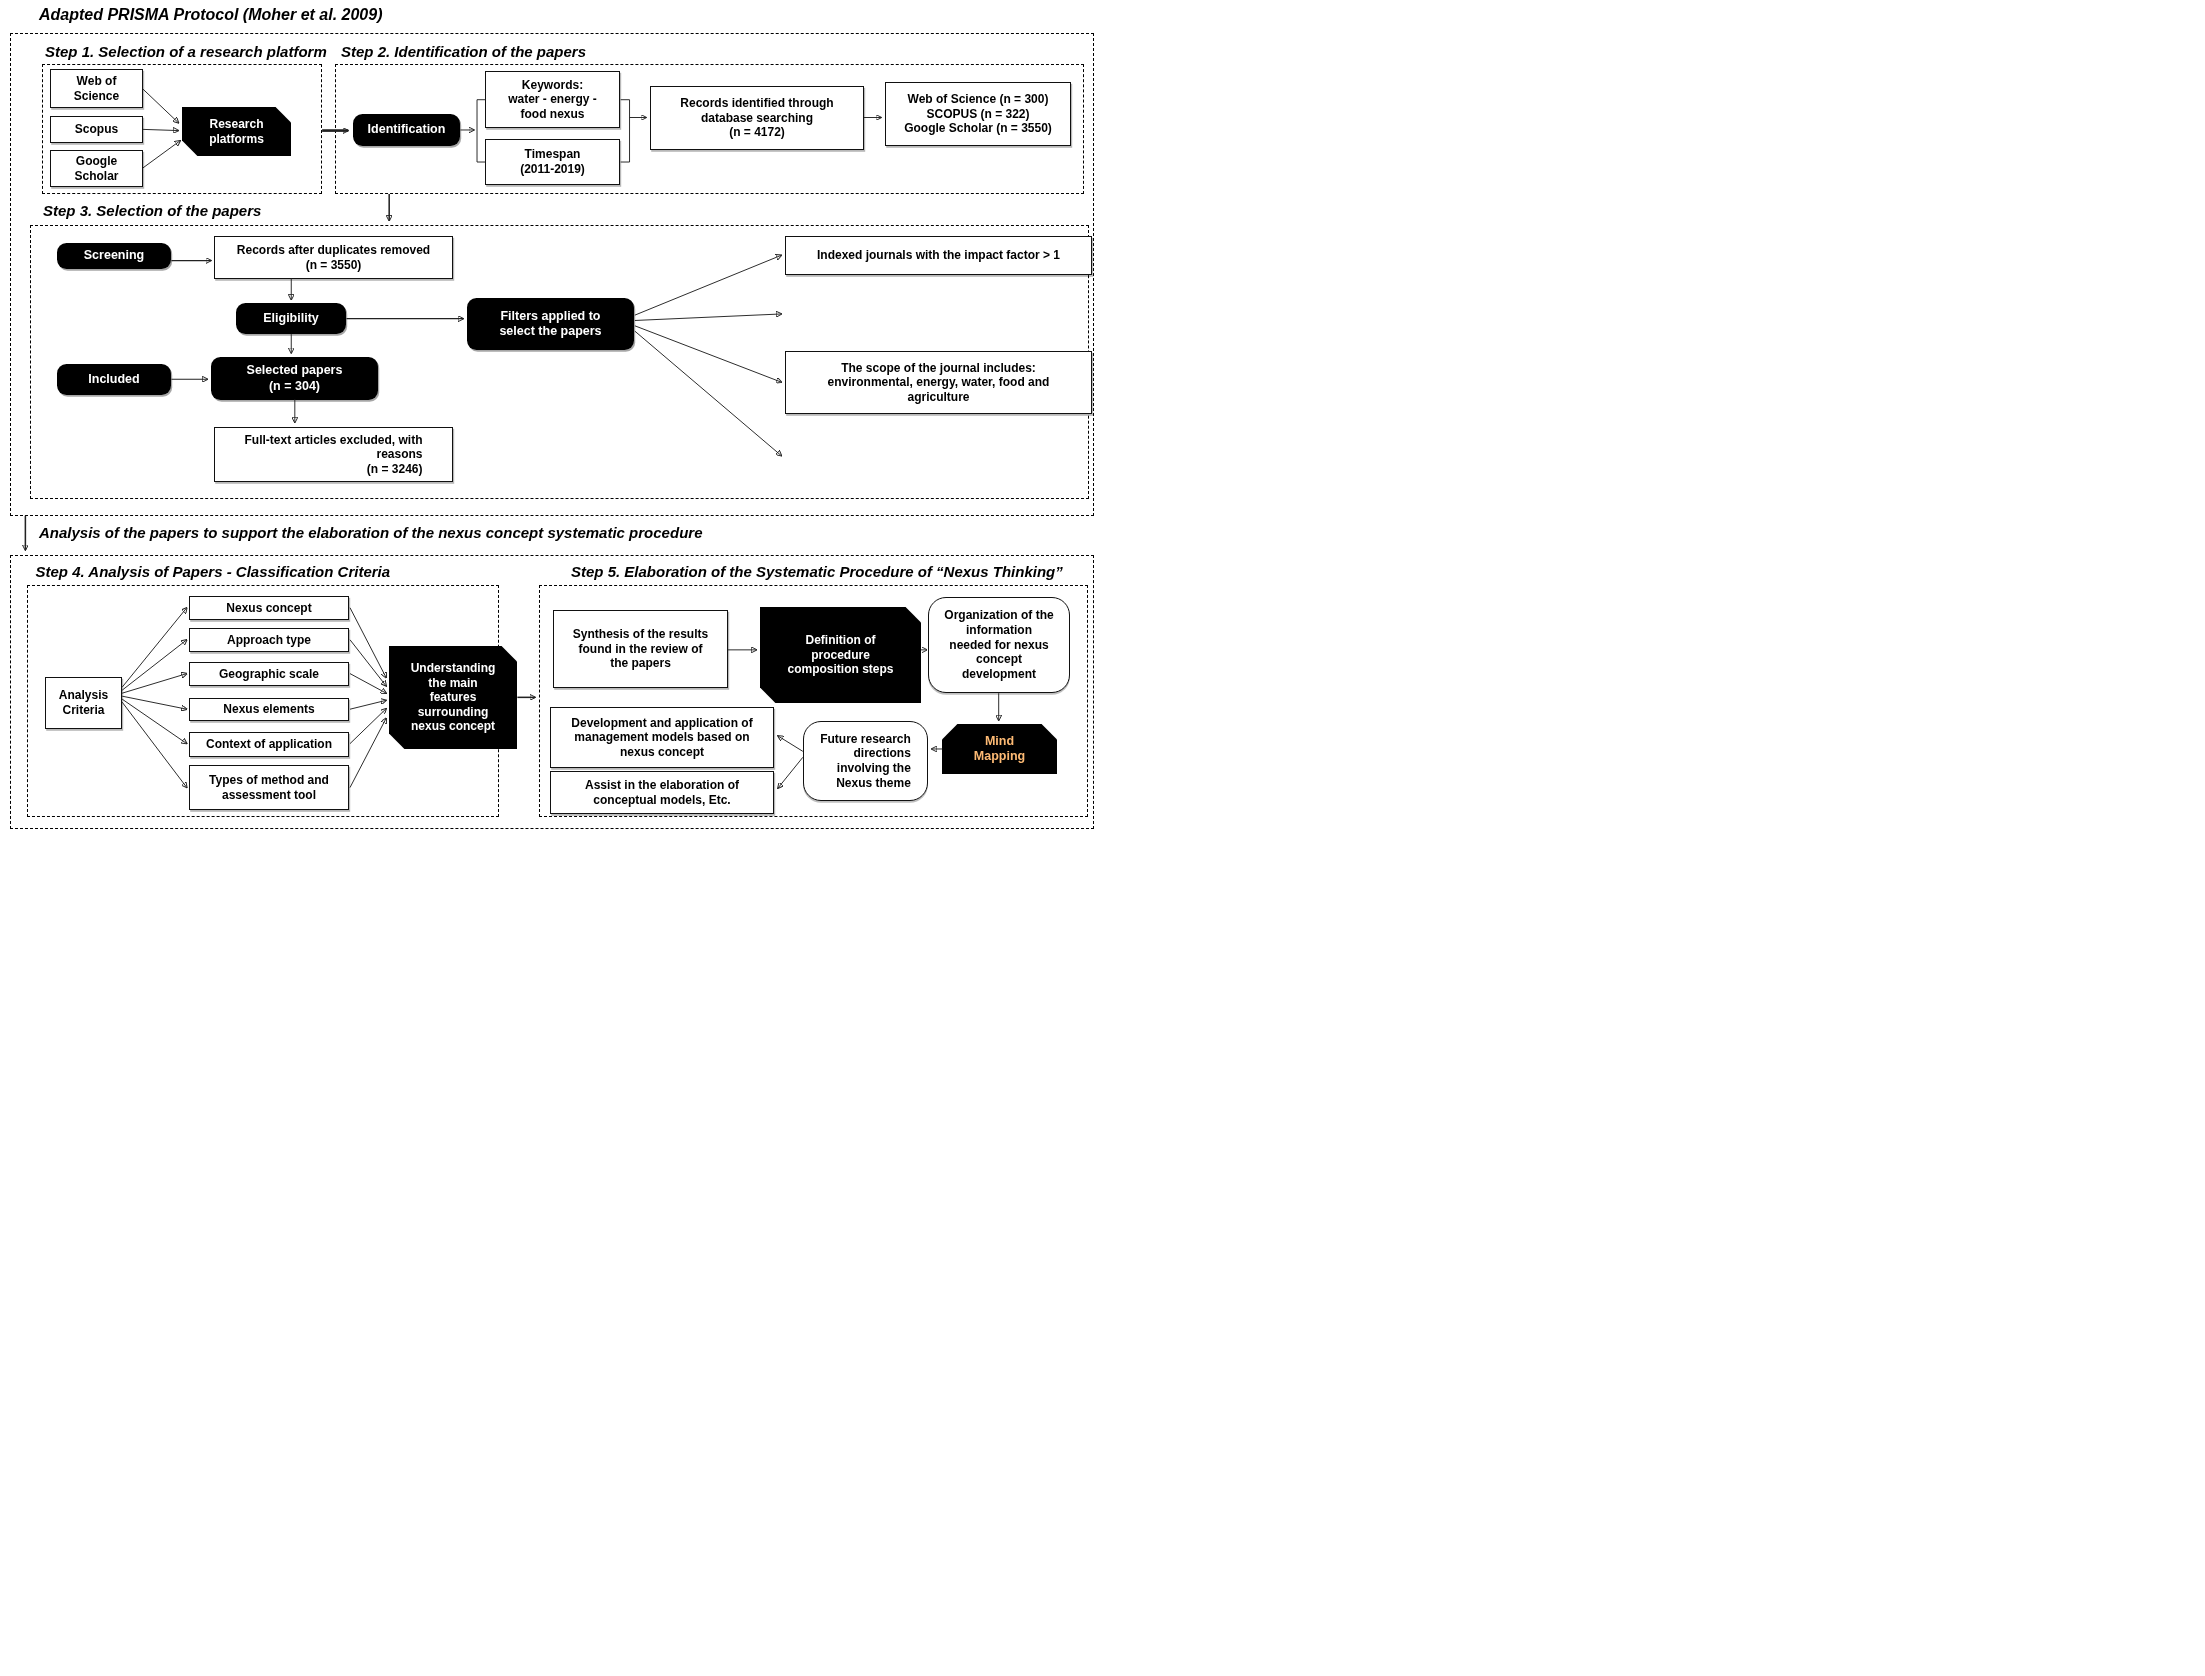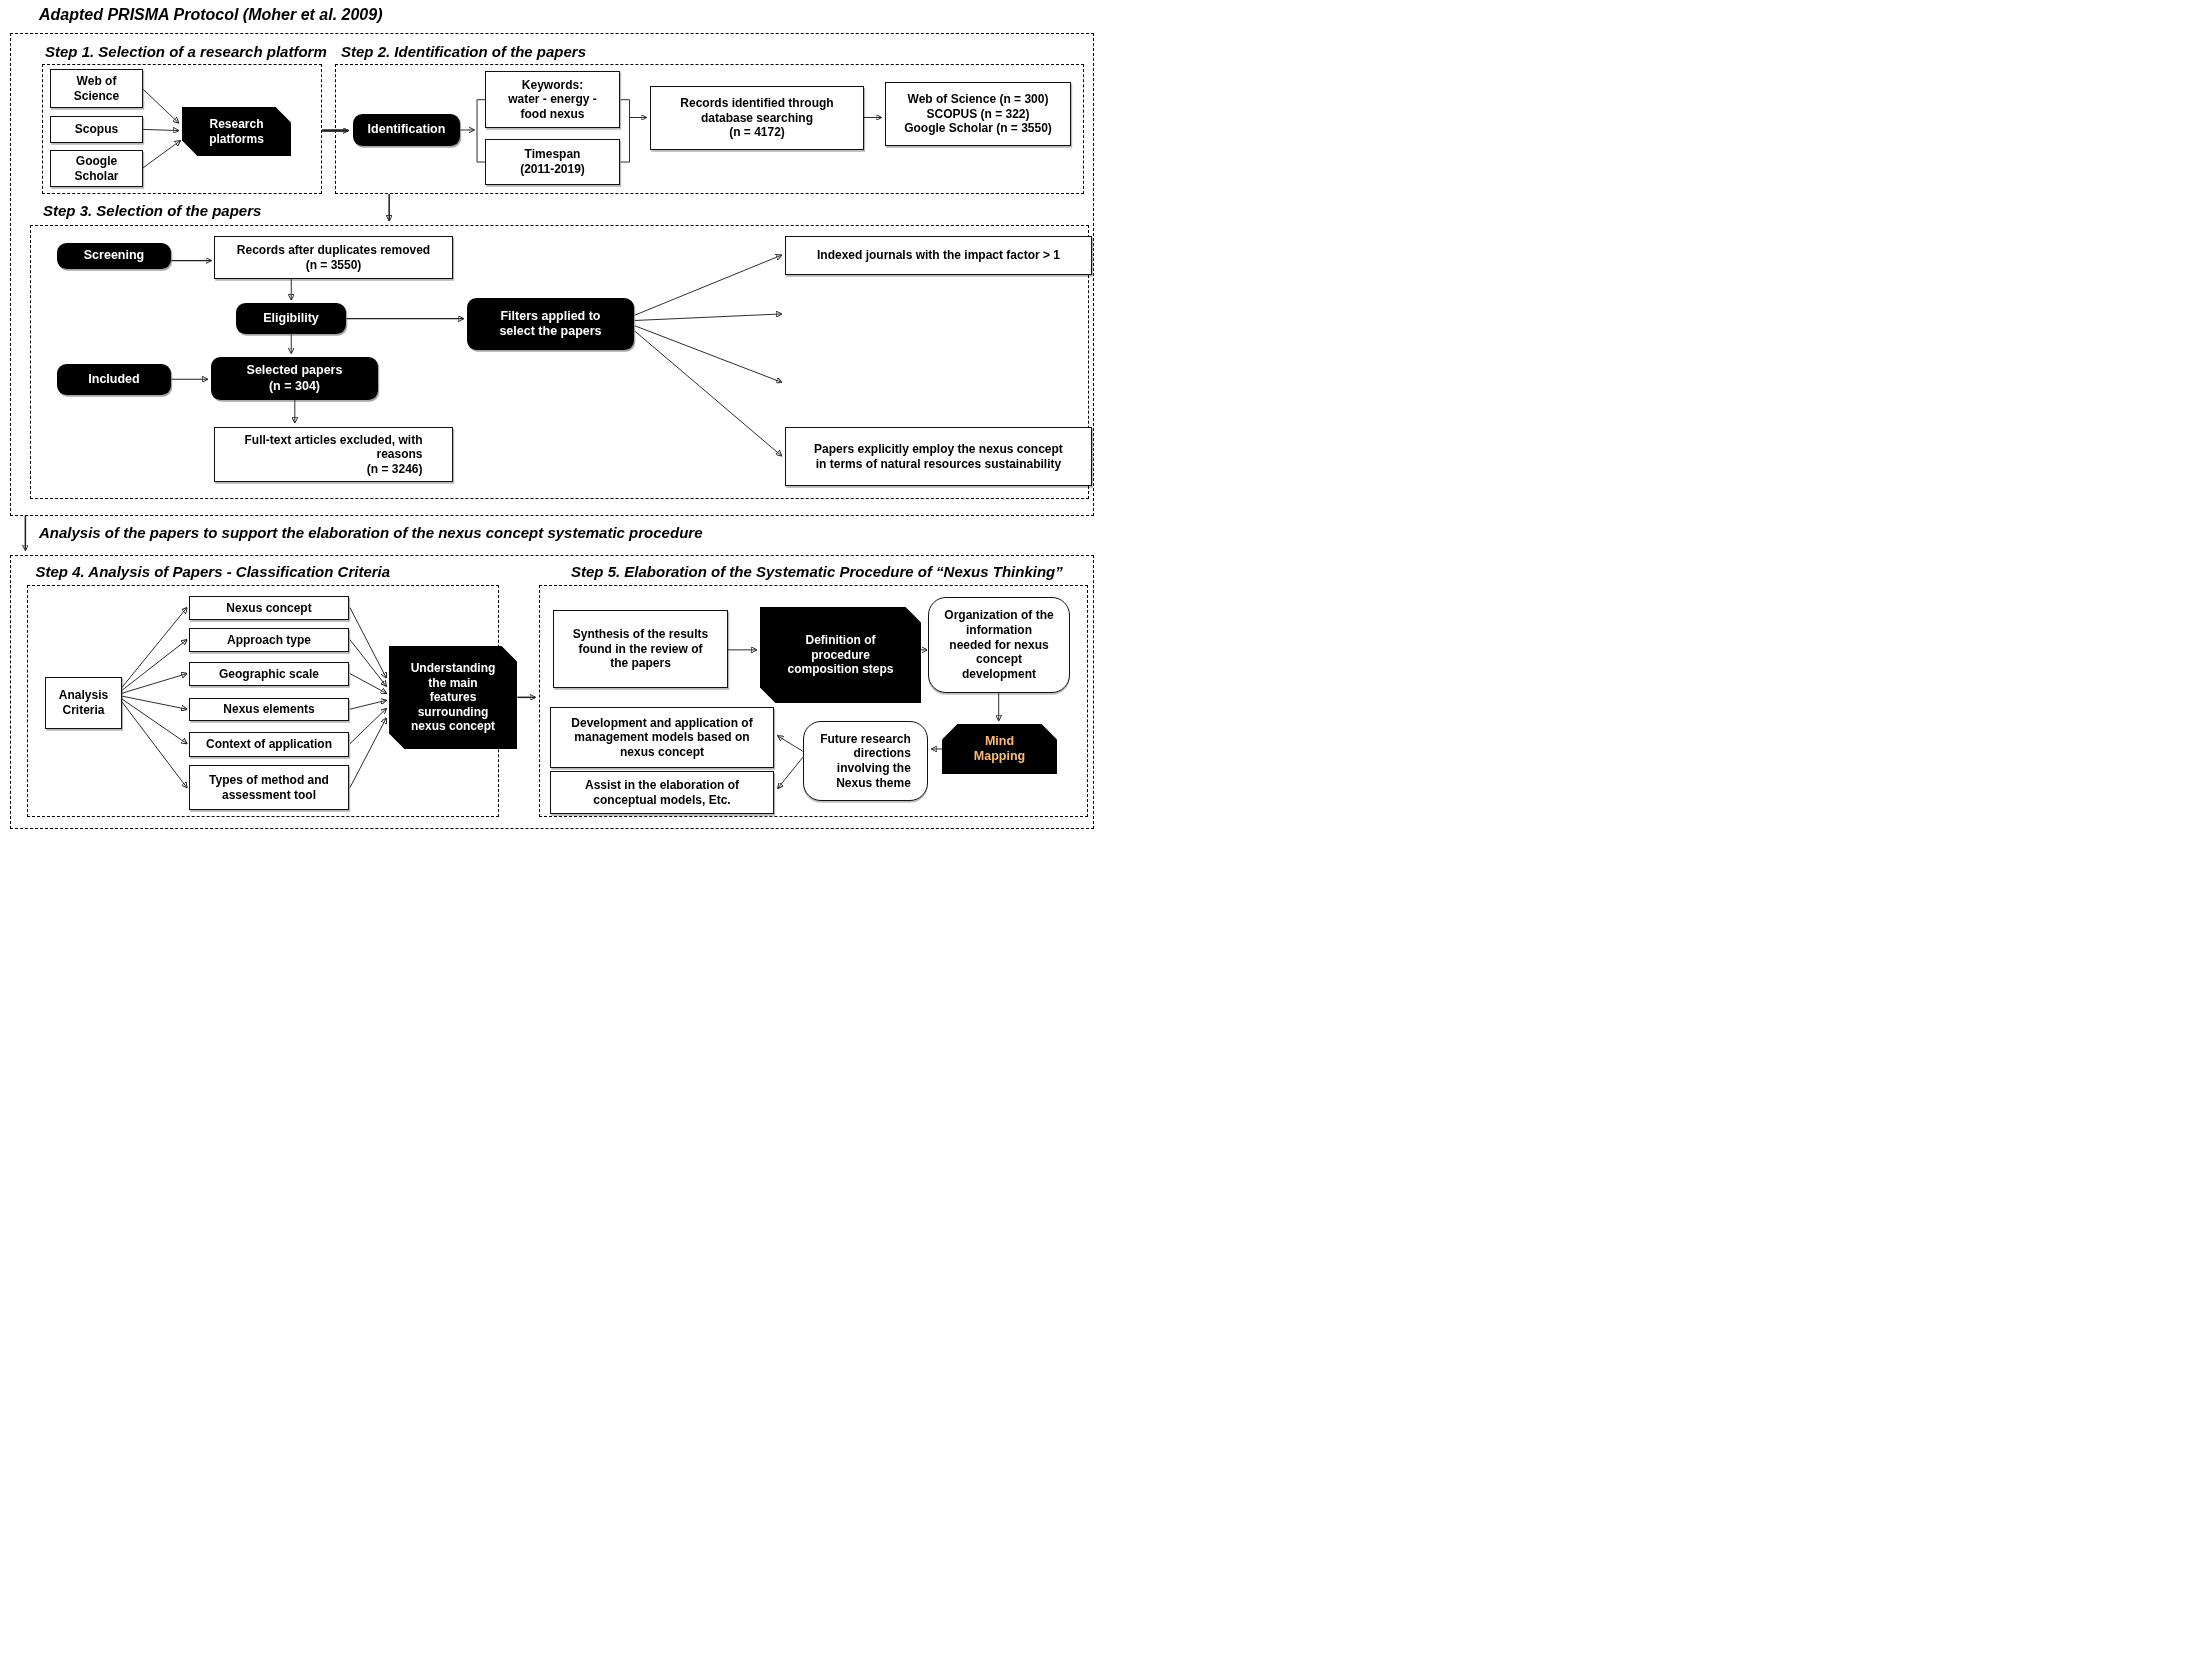--- a/index.html
+++ b/index.html
@@ -68,22 +68,23 @@
   <div class="bx b fs21" style="left:236px;top:303px;width:110px;height:31px;">Eligibility</div>
   <div class="bx b fs21" style="left:467px;top:298px;width:167px;height:52px;">Filters  applied to
 select the papers</div>
   <div class="bx b fs21" style="left:57px;top:364px;width:114px;height:31px;">Included</div>
   <div class="bx b fs21" style="left:211px;top:357px;width:167px;height:43px;">Selected papers
 (n = 304)</div>
   <div class="bx w" style="left:214px;top:427px;width:239px;height:55px;text-align:right;">Full-text articles excluded,  with
 reasons
 (n = 3246)</div>
   <div class="bx w" style="left:785px;top:236px;width:307px;height:39px;">Indexed journals with the impact factor &gt; 1</div>
-  <div class="bx w" style="left:785px;top:427px;width:307px;height:59px;">Papers explicitly employ the nexus concept
-in terms of natural resources sustainability</div>
+  <div class="bx w" style="left:785px;top:351px;width:307px;height:63px;">The scope of the journal includes:
+environmental, energy, water, food and
+agriculture</div>
 
   <div class="h" style="left:39px;top:524px;">Analysis of the papers  to support the elaboration of the nexus concept systematic procedure</div>
 
   <div class="dot" style="left:10px;top:555px;width:1084px;height:274px;"></div>
 
   <div class="h" style="left:28.5px;top:563px;margin-left:7px;">Step 4. Analysis of Papers - Classification Criteria</div>
   <div class="dot2" style="left:27px;top:585px;width:472px;height:232px;"></div>
   <div class="bx w" style="left:45px;top:677px;width:77px;height:52px;">Analysis
 Criteria</div>
   <div class="bx w" style="left:189px;top:596px;width:160px;height:24px;">Nexus concept</div>

